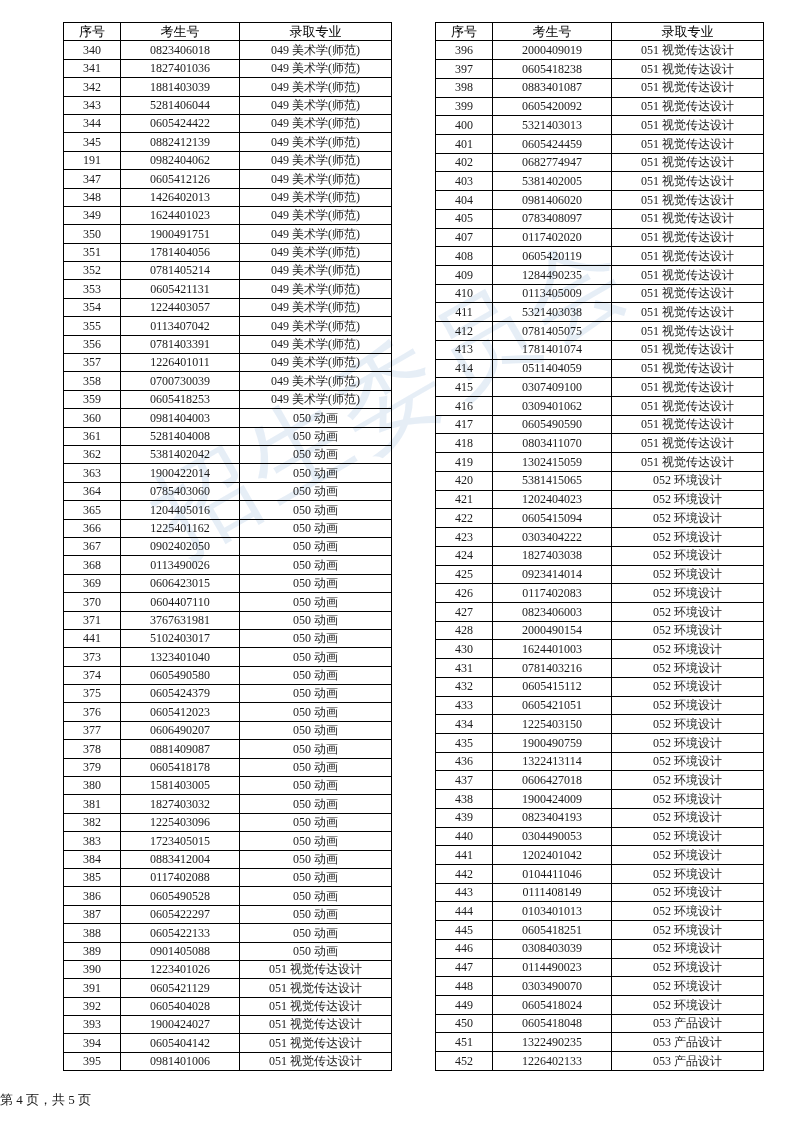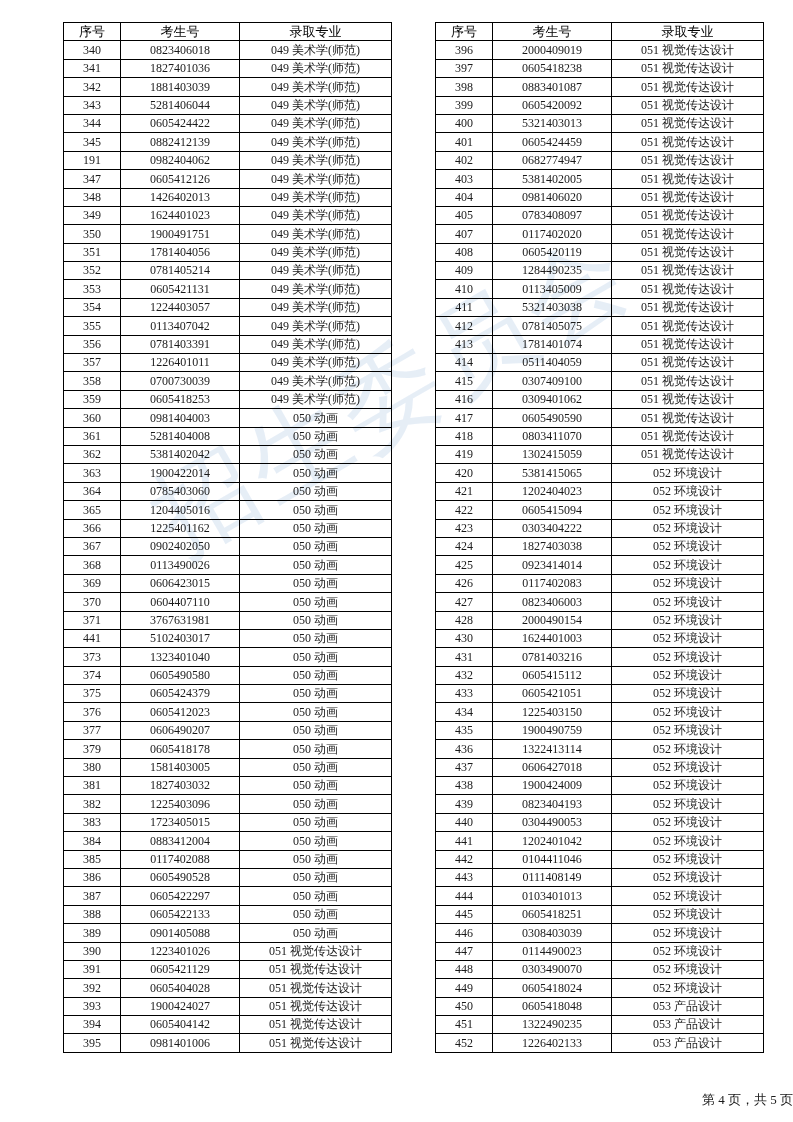--- a/index.html
+++ b/index.html
@@ -60,21 +60,21 @@
     color: #000000;
   }
   table.admission .c0 { width: 52px;  min-width: 52px; }
   table.admission .c1 { width: 114px; min-width: 114px; }
   table.admission .c2 { width: 147px; min-width: 147px; }
   .footer {
     position: absolute;
     left: 0;
     right: 0;
     bottom: 13px;
-    text-align: right;
+    text-align: left;
     font-size: 13px;
     color: #1a1a1a;
     z-index: 1;
   }
 </style>
 </head>
 <body>
 
 <div class="page">
   <div class="watermark">招生委员会</div>
@@ -273,20 +273,25 @@
             <td class="c0">376</td>
             <td class="c1">0605412023</td>
             <td class="c2">050 动画</td>
           </tr>
           <tr>
             <td class="c0">377</td>
             <td class="c1">0606490207</td>
             <td class="c2">050 动画</td>
           </tr>
           <tr>
+            <td class="c0">378</td>
+            <td class="c1">0881409087</td>
+            <td class="c2">050 动画</td>
+          </tr>
+          <tr>
             <td class="c0">379</td>
             <td class="c1">0605418178</td>
             <td class="c2">050 动画</td>
           </tr>
           <tr>
             <td class="c0">380</td>
             <td class="c1">1581403005</td>
             <td class="c2">050 动画</td>
           </tr>
           <tr>

